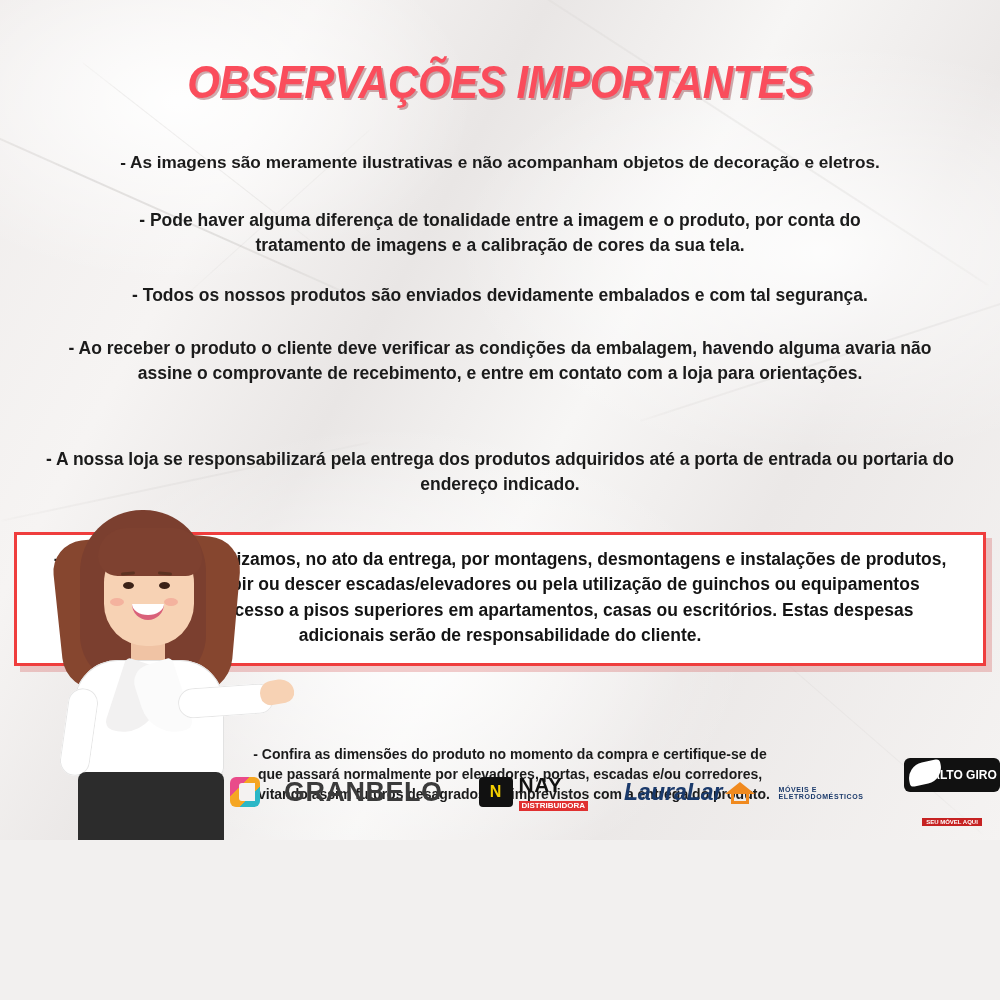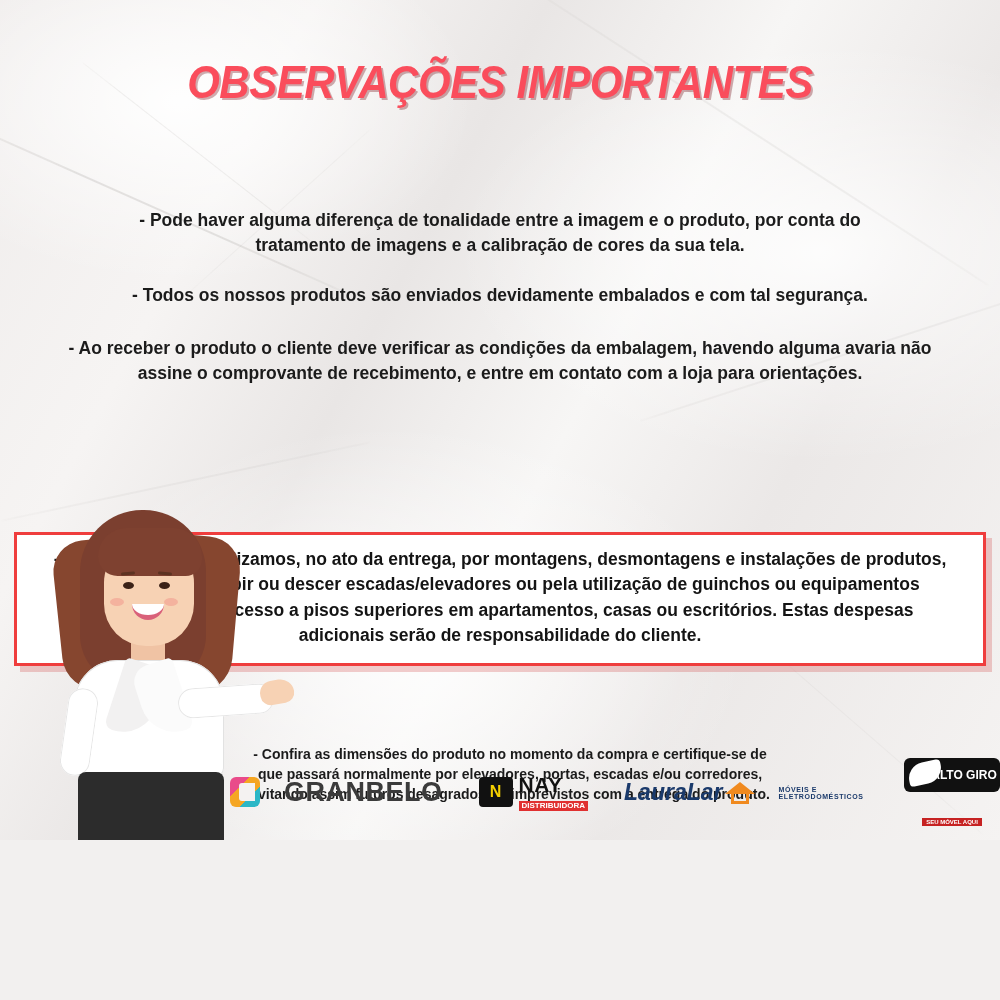--- a/index.html
+++ b/index.html
@@ -272,23 +272,25 @@
   <div class="vein v2"></div>
   <div class="vein v3"></div>
   <div class="vein v4"></div>
   <div class="vein v5"></div>
   <div class="vein v6"></div>
   <div class="vein v7"></div>
   <div class="vein v8"></div>
 
   <div class="title">OBSERVAÇÕES IMPORTANTES</div>
 
+  <div class="body-block p1">- As imagens são meramente ilustrativas e não acompanham objetos de decoração e eletros.</div>
   <div class="body-block p2">- Pode haver alguma diferença de tonalidade entre a imagem e o produto, por conta do tratamento de imagens e a calibração de cores da sua tela.</div>
   <div class="body-block p3">- Todos os nossos produtos são enviados devidamente embalados e com tal segurança.</div>
   <div class="body-block p4">- Ao receber o produto o cliente deve verificar as condições da embalagem, havendo alguma avaria não assine o comprovante de recebimento, e entre em contato com a loja para orientações.</div>
+  <div class="body-block p5">- A nossa loja se responsabilizará pela entrega dos produtos adquiridos até a porta de entrada ou portaria do endereço indicado.</div>
 
   <div class="highlight-box">- Não nos responsabilizamos, no ato da entrega, por montagens, desmontagens e instalações de produtos, bem como, por subir ou descer escadas/elevadores ou pela utilização de guinchos ou equipamentos similares para o acesso a pisos superiores em apartamentos, casas ou escritórios. Estas despesas adicionais serão de responsabilidade do cliente.</div>
 
   <div class="body-block p6">- Confira as dimensões do produto no momento da compra e certifique-se de que passará normalmente por elevadores, portas, escadas e/ou corredores, evitando assim futuros desagrados ou imprevistos com a entrega do produto.</div>
 
   <div class="woman">
     <div class="w-hair-vol-l"></div>
     <div class="w-hair-vol-r"></div>
     <div class="w-hair-back"></div>
     <div class="w-neck"></div>

